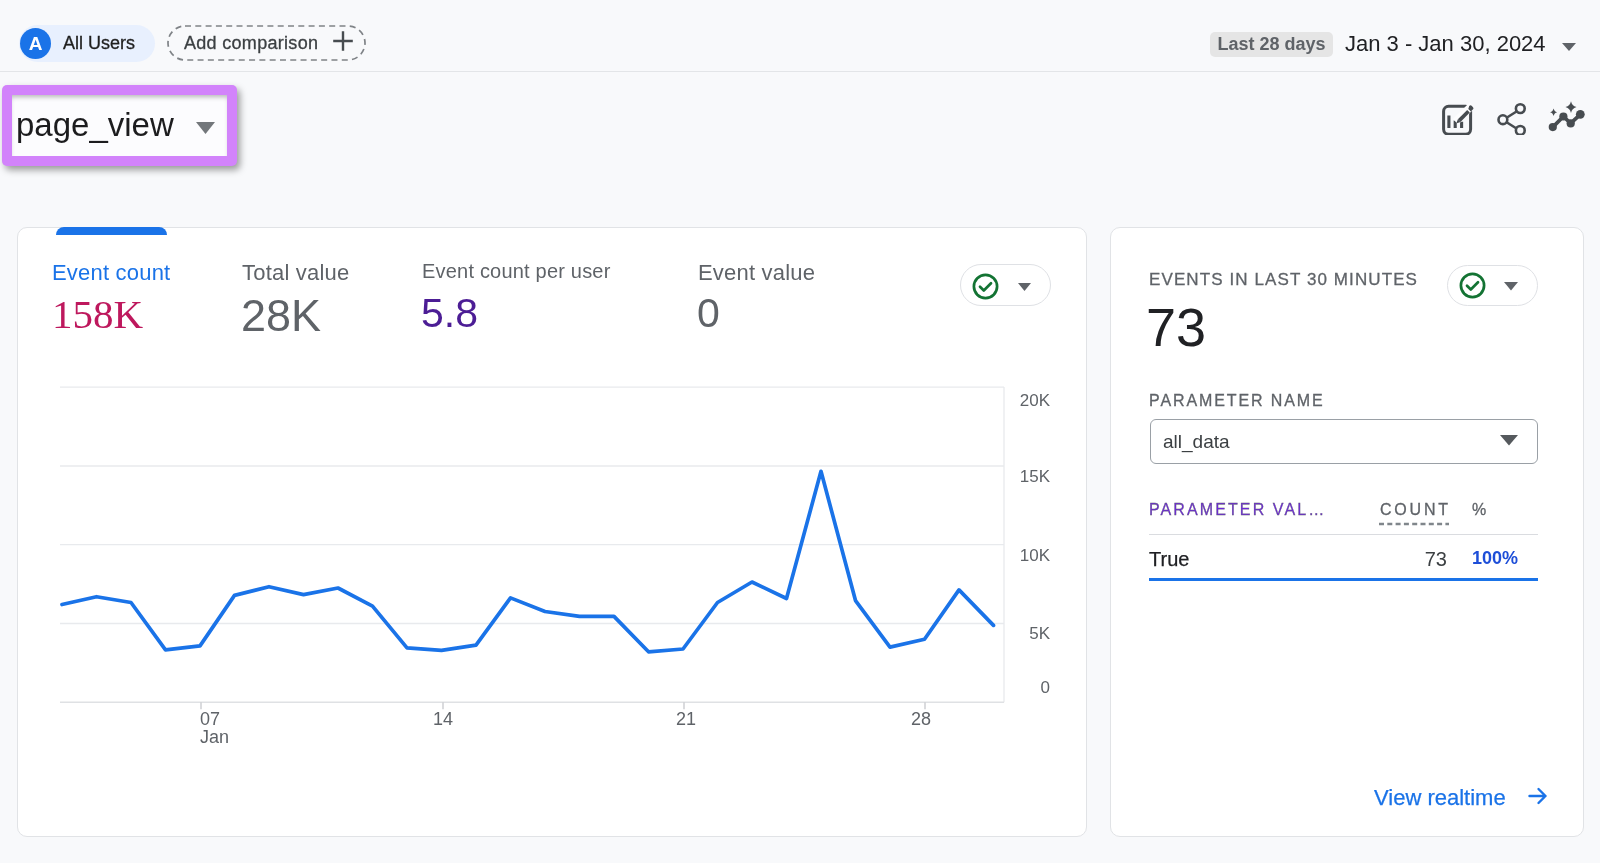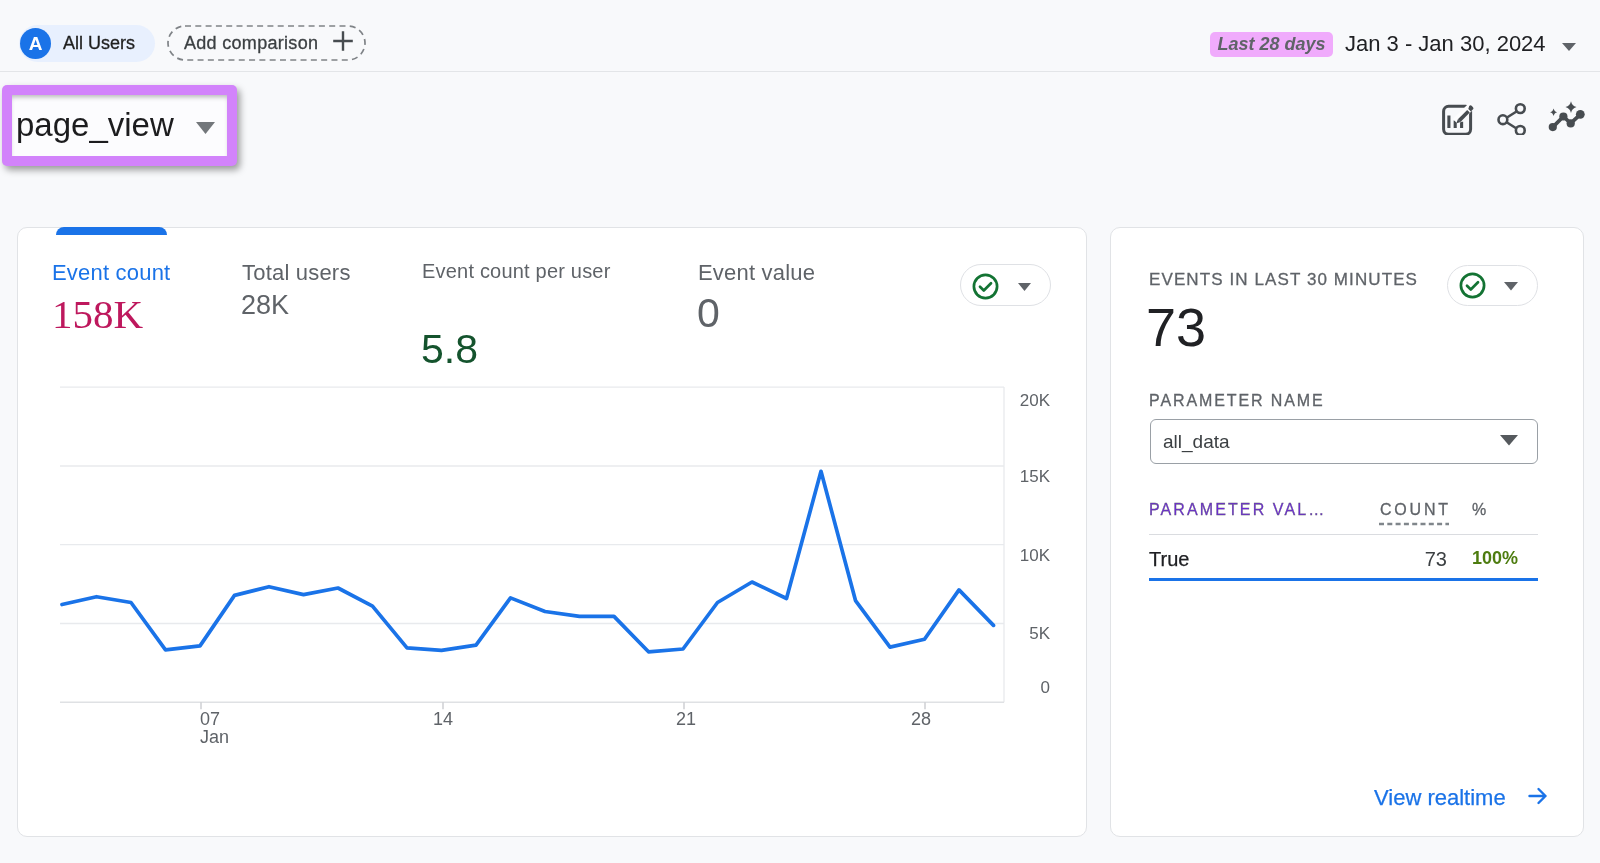--- a/index.html
+++ b/index.html
@@ -18,21 +18,21 @@
 <div class="abs" style="left:167px; top:25px; width:199px; height:36px;">
   <svg class="abs" style="left:0; top:0;" width="199" height="36" viewBox="0 0 199 36">
       <rect x="1" y="1" width="197" height="34" rx="17" fill="none" stroke="#7f8387" stroke-width="1.7" stroke-dasharray="6 4.3"></rect>
     </svg>
   <div class="abs" style="left:17px; top:2px; height:32px; line-height:32px; font-size:18px; font-weight:400; letter-spacing:0.3px; color:#3c4043; -webkit-text-stroke:0.3px #3c4043;">Add comparison</div>
   <svg class="abs" style="left:165px; top:5px;" width="22" height="22" viewBox="0 0 22 22">
       <path d="M11 1.2 V20.8 M1.2 11 H20.8" stroke="#474c50" stroke-width="2.4" fill="none"></path>
     </svg>
 </div>
 
-<div class="abs" style="left:1210px; top:32px; width:123px; height:25px; background:#f0abfc; border-radius:5px; text-align:center; line-height:25px; font-size:18px; font-weight:700; color:#5f6368;font-style:italic;">Last 28 days</div>
+<div class="abs" style="left:1210px; top:32px; width:123px; height:25px; background:#e5e5e5; border-radius:5px; text-align:center; line-height:25px; font-size:18px; font-weight:700; color:#5f6368;">Last 28 days</div>
 <div class="abs" style="left:1345px; top:30px; height:28px; line-height:28px; font-size:22px; color:#202124;">Jan 3 - Jan 30, 2024</div>
 <svg class="abs" style="left:1562px; top:43px;" width="14" height="8" viewBox="0 0 14 8">
     <path d="M0 0 L14 0 L7 8 Z" fill="#5f6368"></path>
   </svg>
 
 <div class="abs" style="left:0; top:71px; width:1600px; height:1px; background:#e3e5e8;"></div>
 
 <div class="abs" style="left:2px; top:85px; width:235px; height:81px; background:#d283fb; border-radius:5px; box-shadow:3px 4px 7px rgba(0,0,0,0.38);">
   <div class="abs" style="left:10px; top:10px; width:215px; height:61px; background:#fcfcfe; box-shadow:inset 0 4px 5px -2px rgba(0,0,0,0.28);">
     <div class="abs" style="left:4px; top:0; height:48px; line-height:59px; font-size:33px; color:#1c1c1e;">page_view</div>
@@ -63,27 +63,27 @@
   <circle cx="6.8" cy="30.1" r="4.1" fill="#474c50"></circle>
   <circle cx="17.4" cy="19.5" r="4.1" fill="#474c50"></circle>
   <circle cx="24.7" cy="26.4" r="4.1" fill="#474c50"></circle>
   <circle cx="34.3" cy="17.3" r="4.4" fill="#474c50"></circle>
 </svg>
 
 <div class="abs" style="left:17px; top:227px; width:1070px; height:610px; background:#fff; border:1px solid #e1e3e6; border-radius:10px;"></div>
 <div class="abs" style="left:56px; top:227px; width:111px; height:8px; background:#1a73e8; border-radius:8px 8px 0 0;"></div>
 
 <div class="abs" style="left:52px; top:260px; font-size:22px; letter-spacing:0.2px; color:#1a73e8;">Event count</div>
-<div class="abs" style="left:242px; top:260px; font-size:22px; letter-spacing:0.2px; color:#5f6368;">Total users</div>
+<div class="abs" style="left:242px; top:260px; font-size:22px; letter-spacing:0.2px; color:#5f6368;">Total value</div>
 <div class="abs" style="left:422px; top:260px; font-size:20px; letter-spacing:0.2px; color:#5f6368;">Event count per user</div>
 <div class="abs" style="left:698px; top:260px; font-size:22px; letter-spacing:0.2px; color:#5f6368;">Event value</div>
 
 <div class="abs" style="left:52px; top:290px; font-size:41px; color:#be185d;font-family:Liberation Serif, serif;">158K</div>
-<div class="abs" style="left:241px; top:290px; font-size:27px; color:#5f6368;">28K</div>
-<div class="abs" style="left:421px; top:290px; font-size:41px; color:#14532d;margin-top:36px;">5.8</div>
+<div class="abs" style="left:241px; top:290px; font-size:45px; color:#5f6368;">28K</div>
+<div class="abs" style="left:421px; top:290px; font-size:41px; color:#4c1d95;">5.8</div>
 <div class="abs" style="left:697px; top:290px; font-size:41px; color:#5f6368;">0</div>
 
 <div class="abs" style="left:960px; top:264px; width:91px; height:42px; background:#fff; border:1px solid #dfe1e5; border-radius:21px;"></div>
 <svg class="abs" style="left:972px; top:273px;" width="27" height="27" viewBox="0 0 27 27">
   <circle cx="13.5" cy="13.5" r="11.6" fill="none" stroke="#137333" stroke-width="2.7"></circle>
   <path d="M8 13.8 L11.8 17.5 L19 10.3" stroke="#137333" stroke-width="2.7" fill="none" stroke-linecap="round" stroke-linejoin="round"></path>
 </svg>
 <svg class="abs" style="left:1018px; top:283px;" width="13" height="8" viewBox="0 0 13 8">
     <path d="M0 0 L13 0 L6.5 8 Z" fill="#5f6368"></path>
   </svg>
@@ -147,20 +147,20 @@
 <div class="abs" style="left:1380px; top:501px; width:69px; font-size:16px; letter-spacing:2.8px; color:#5f6368; -webkit-text-stroke:0.3px #5f6368;">COUNT</div>
 <svg class="abs" style="left:1379px; top:522px;" width="70" height="4" viewBox="0 0 70 4">
     <line x1="0" y1="2" x2="70" y2="2" stroke="#80868b" stroke-width="2.4" stroke-dasharray="5 3.3"></line>
   </svg>
 <div class="abs" style="left:1472px; top:501px; font-size:16px; letter-spacing:1px; color:#5f6368; -webkit-text-stroke:0.3px #5f6368;">%</div>
 
 <div class="abs" style="left:1149px; top:534px; width:389px; height:1.4px; background:#dadce0;"></div>
 
 <div class="abs" style="left:1149px; top:548px; font-size:20px; color:#202124; -webkit-text-stroke:0.25px #202124;">True</div>
 <div class="abs" style="left:1380px; top:548px; width:67px; font-size:20px; color:#3c4043; text-align:right;">73</div>
-<div class="abs" style="left:1472px; top:548px; font-size:18px; font-weight:700; color:#4d7c0f;">100%</div>
+<div class="abs" style="left:1472px; top:548px; font-size:18px; font-weight:700; color:#1d4ed8;">100%</div>
 
 <div class="abs" style="left:1149px; top:578px; width:389px; height:3px; background:#1a73e8;"></div>
 
 <div class="abs" style="left:1374px; top:785px; font-size:22px; color:#1a73e8; -webkit-text-stroke:0.25px #1a73e8;">View realtime</div>
 <svg class="abs" style="left:1528px; top:787px;" width="20" height="18" viewBox="0 0 20 18">
   <path d="M1.5 9 H17.5 M10.5 2 L17.5 9 L10.5 16" stroke="#1a73e8" stroke-width="2.4" fill="none" stroke-linecap="round" stroke-linejoin="round"></path>
 </svg>
 
 </body></html>

